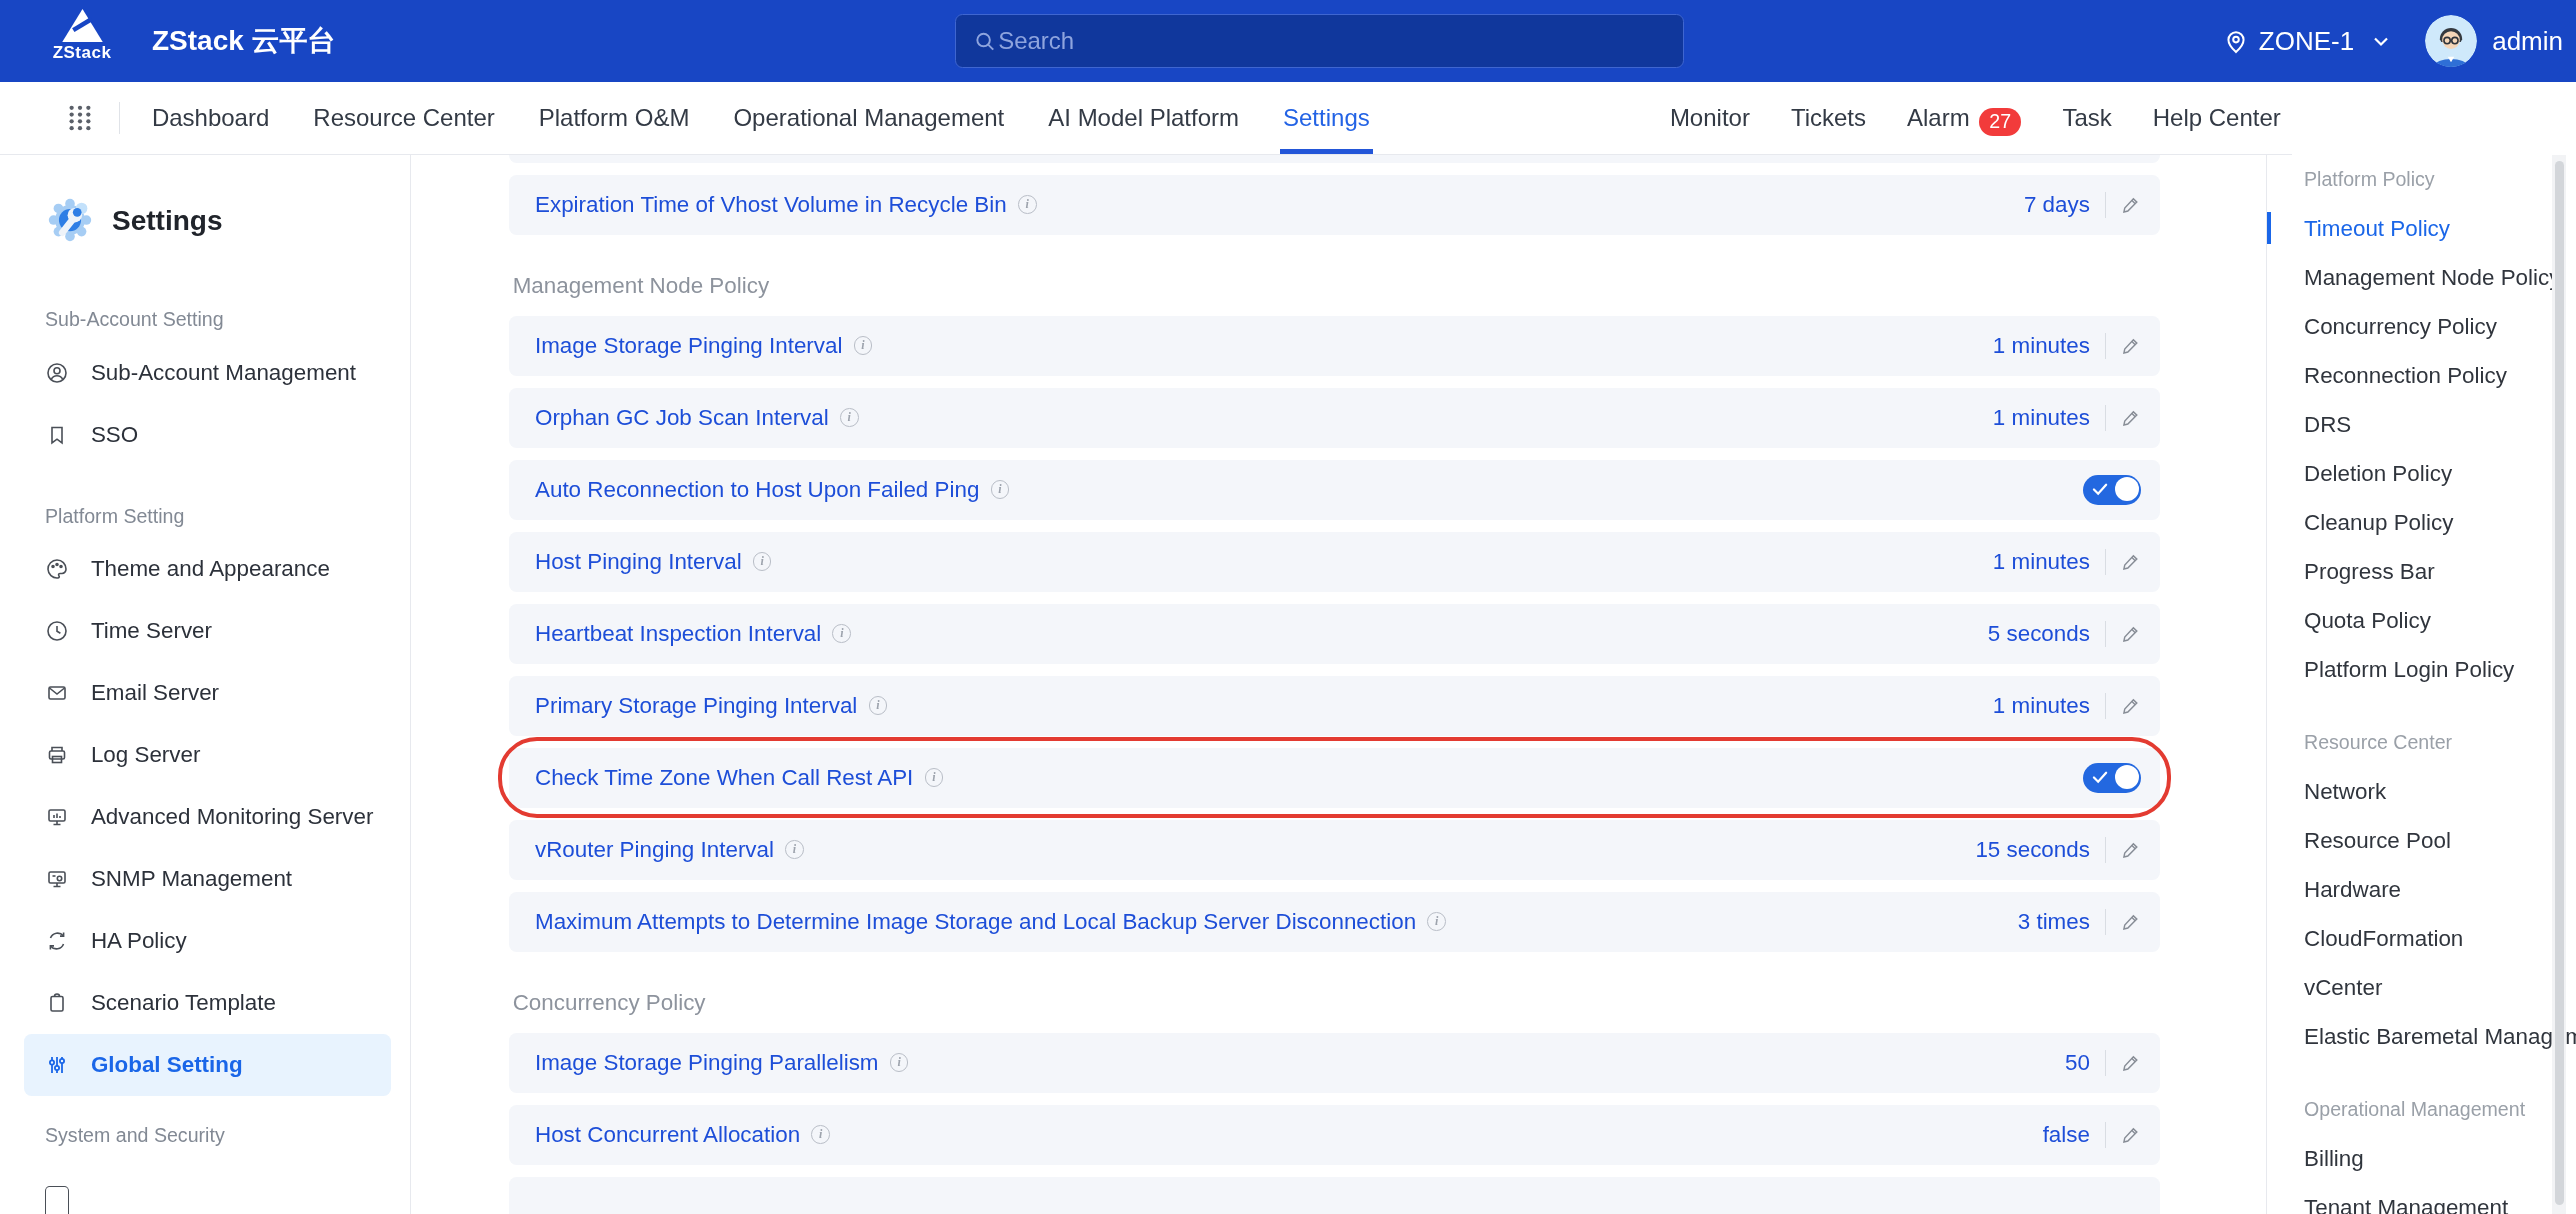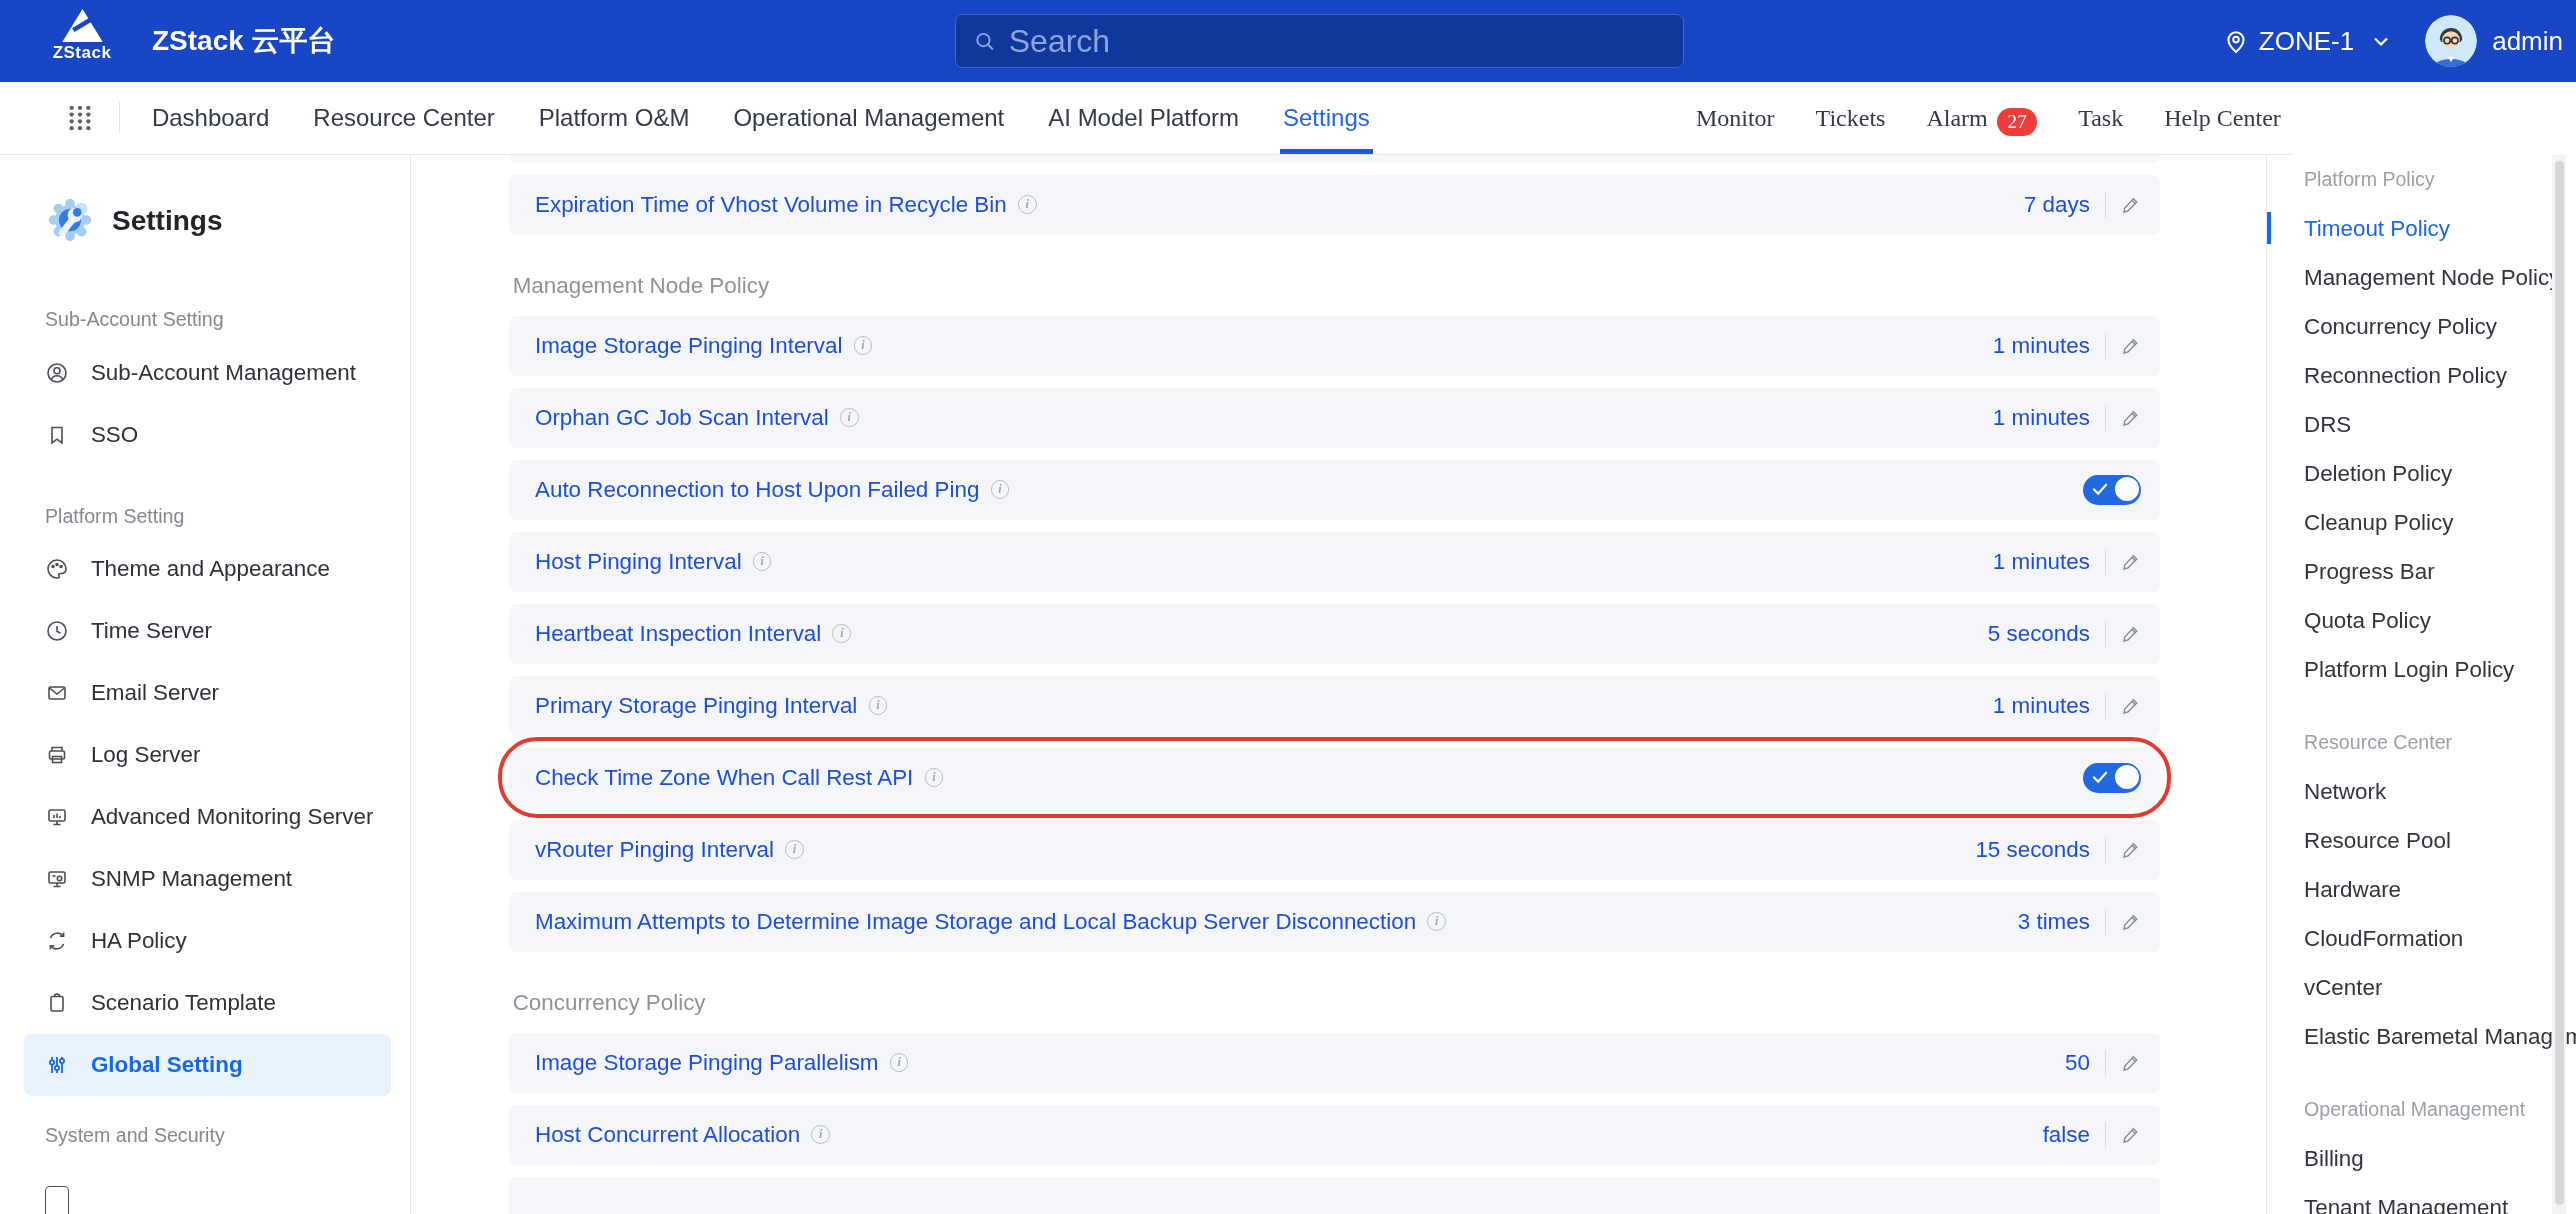--- a/index.html
+++ b/index.html
@@ -8,40 +8,40 @@
 
   
   .hdr { position:absolute; left:0; top:0; width:2576px; height:82px; background:#1846c4; }
   .logo { position:absolute; left:37px; top:7.5px; width:90px; text-align:center; color:#fff; }
   .logo svg { display:block; margin:0 auto; }
   .logo-text { font-size:17px; font-weight:bold; letter-spacing:0.5px; margin-top:0; }
   .hdr-title { position:absolute; left:152px; top:0; height:82px; display:flex; align-items:center;
                color:#fff; font-size:28px; font-weight:bold; }
   .search { position:absolute; left:955px; top:14px; width:729px; height:54px; background:#10379c;
             border:0.9px solid #3f66d0; border-radius:7.5px; display:flex; align-items:center; padding:0 17px; }
-  .search input { background:transparent; border:none; outline:none; color:#c6d2f0; font-size:32px;
-                  margin-left:13px; width:100%; font-family:"Liberation Sans",sans-serif; }
+  .search input { background:transparent; border:none; outline:none; color:#c6d2f0; font-size:24px;
+                  margin-left:2px; width:100%; font-family:"Liberation Sans",sans-serif; }
   .search input::placeholder { color:#8ea4de; }
   .hdr-right { position:absolute; right:13px; top:0; height:82px; display:flex; align-items:center; color:#fff; }
   .zone-label { font-size:26px; margin-left:9.3px; }
   .chev { margin-left:15px; display:flex; }
   .avatar { width:52px; height:52px; border-radius:50%; overflow:hidden; margin-left:32px; flex:none; }
   .admin { font-size:26px; margin-left:15px; }
 
   
   .nav { position:absolute; left:0; top:82px; width:2292px; height:73px; background:#fff;
          border-bottom:0.9px solid #e7e9ee; display:flex; align-items:center;padding-left:18px; }
   .nav-grid { margin-left:49px; display:flex; }
   .nav-sep { width:0.9px; height:32px; background:#e0e3e8; margin:0 32px 0 26px; }
   .nav-items { display:flex; gap:44px; font-size:24px; color:#333a45; height:100%; }
   .nav-item { height:100%; display:flex; align-items:center; position:relative; cursor:pointer; white-space:nowrap; }
   .nav-item.active { color:#2363e5; }
   .nav-item.active::after { content:""; position:absolute; left:-2.8px; right:-2.8px; bottom:0; height:4.7px; background:#2356d8; }
   .nav-right { margin-left:auto; margin-right:11.2px; display:flex; align-items:center; gap:41px;
-               font-size:24px; color:#333a45; height:100%;font-family:Liberation Serif, serif; }
+               font-size:24px; color:#333a45; height:100%; }
   .nav-right .nav-item { gap:9.3px; }
   .badge { background:#f23b3b; color:#fff; font-size:19.6px; line-height:1; border-radius:14px; padding:4.7px 10.3px;margin-top:8px; }
 
   
   .sidebar { position:absolute; left:0; top:155px; width:411px; height:1059px; background:#fff;
              border-right:0.9px solid #e7e9ee; overflow:hidden; }
   .sb-head { display:flex; align-items:center; gap:15px; margin:39px 0 0 43px; }
   .sb-title { font-size:28px; font-weight:bold; color:#20242b; }
   .sb-sec { margin:60px 0 0 45px; font-size:19.6px; color:#828994; height:22.4px; }
   .sb-sec.tight { margin-top:39px; }

